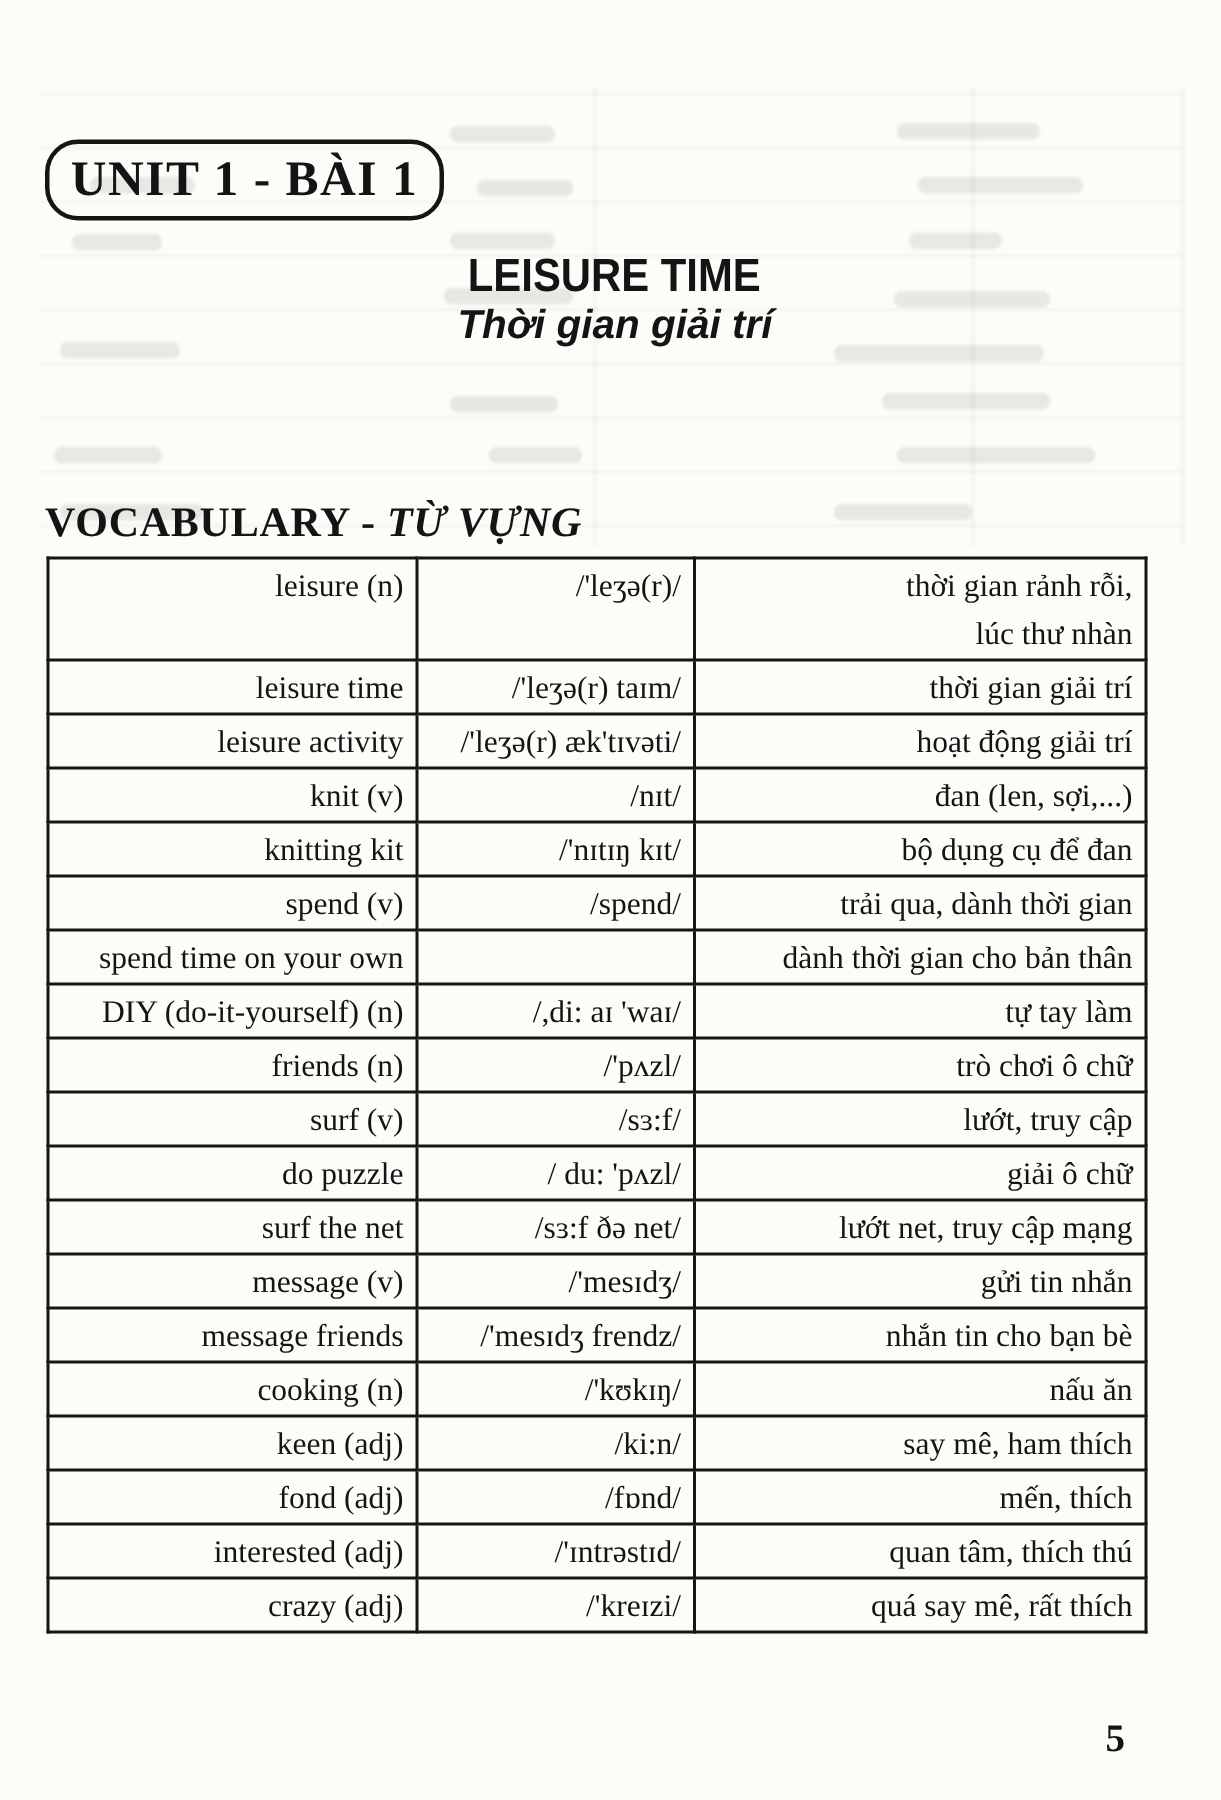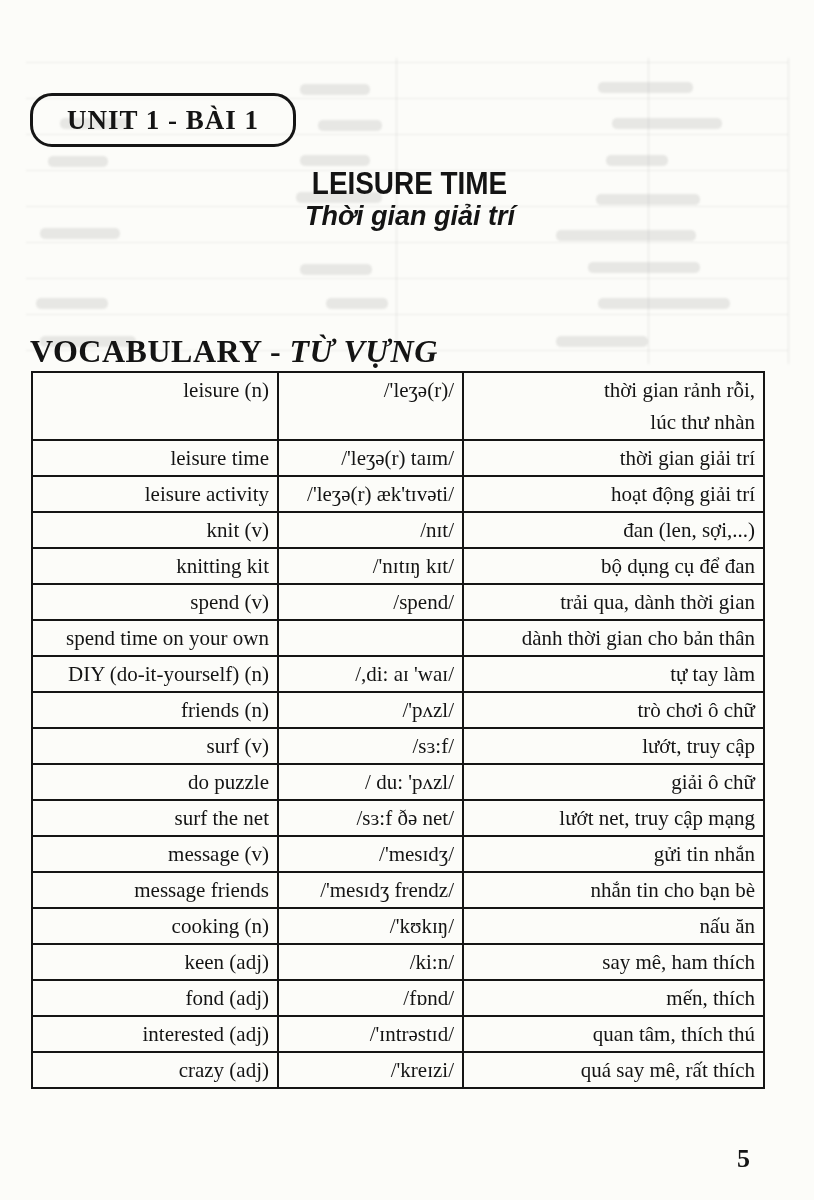--- a/index.html
+++ b/index.html
@@ -55,21 +55,21 @@
     left: 30px;
     top: 93px;
     width: 260px;
     height: 48px;
     border: 3px solid #151515;
     border-radius: 22px;
     display: flex;
     align-items: center;
     justify-content: center;
     font-weight: bold;
-    font-size: 27px;
+    font-size: 33px;
     letter-spacing: 1px;
     background: transparent;
     z-index: 2;
   }
   .title-block {
     position: absolute;
     top: 167px;
     left: 0;
     width: 820px;
     text-align: center;
@@ -91,21 +91,21 @@
     font-size: 27px;
     line-height: 30px;
     margin-top: 1px;
   }
 
   
   .vocab-heading {
     position: absolute;
     left: 30px;
     top: 333px;
-    font-size: 32px;
+    font-size: 28px;
     font-weight: bold;
     letter-spacing: 0.5px;
     z-index: 2;
   }
   .vocab-heading .vi {
     font-style: italic;
   }
 
   
   table.vocab {

